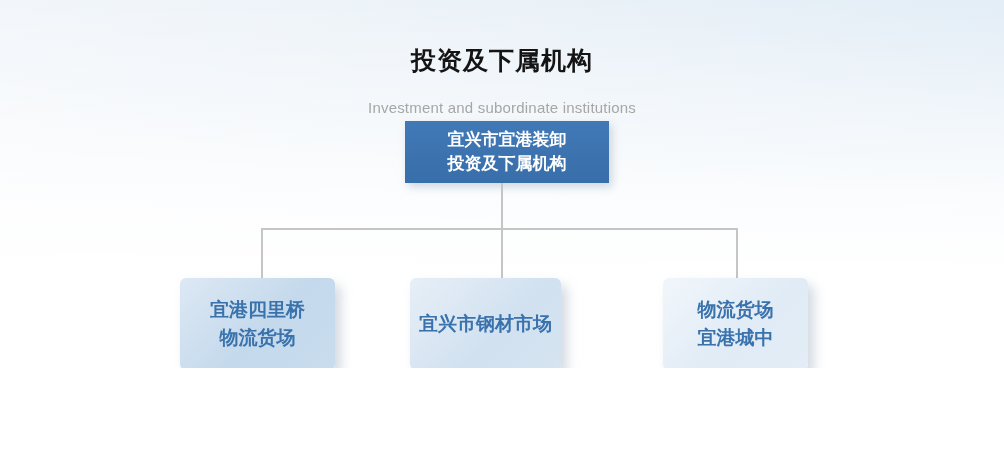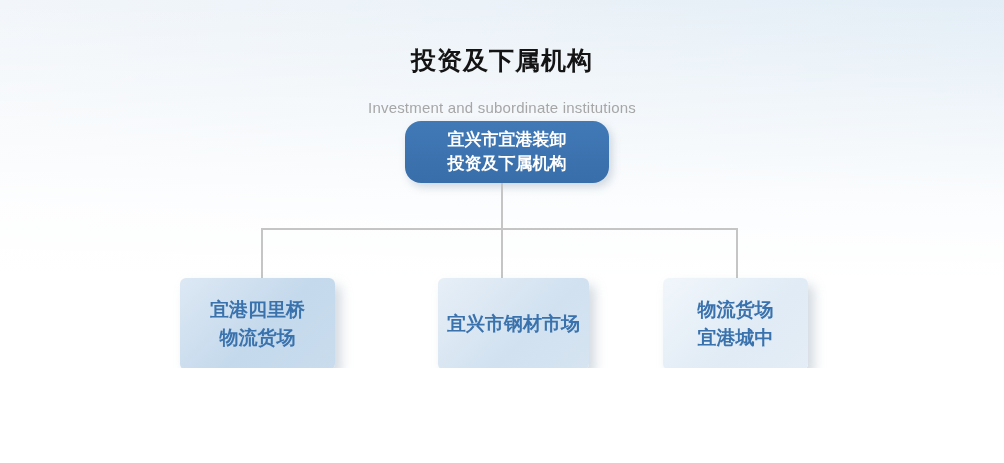--- a/index.html
+++ b/index.html
@@ -47,21 +47,21 @@
     justify-content: center;
     text-align: center;
     box-sizing: border-box;
   }
   .org-box span { display: block; }
   .root-box {
     left: 405px;
     top: 121px;
     width: 204px;
     height: 62px;
-    border-radius: 16px;
+    border-radius: 0;
     background: linear-gradient(180deg, #4179b7 0%, #386ea9 100%);
     color: #ffffff;
     font-size: 17px;
     font-weight: 700;
     line-height: 24px;
     box-shadow: 3px 4px 8px rgba(110, 132, 160, 0.30);
   }
   .child-box {
     top: 278px;
     height: 92px;
@@ -71,21 +71,21 @@
     font-weight: 700;
     line-height: 28px;
     box-shadow: 6px 7px 12px rgba(128, 148, 170, 0.35);
   }
   .child-1 {
     left: 180px;
     width: 155px;
     background: linear-gradient(135deg, #dde8f4 0%, #c4d9ec 55%, #c9dcee 100%);
   }
   .child-2 {
-    left: 438px;
+    left: 410px;
     width: 151px;
     background: linear-gradient(135deg, #e7eff7 0%, #d1e1f0 60%, #d6e4f1 100%);
   }
   .child-3 {
     left: 663px;
     width: 145px;
     background: linear-gradient(135deg, #f1f6fb 0%, #e0ebf5 60%, #e4edf6 100%);
   }
   .connector {
     position: absolute;

